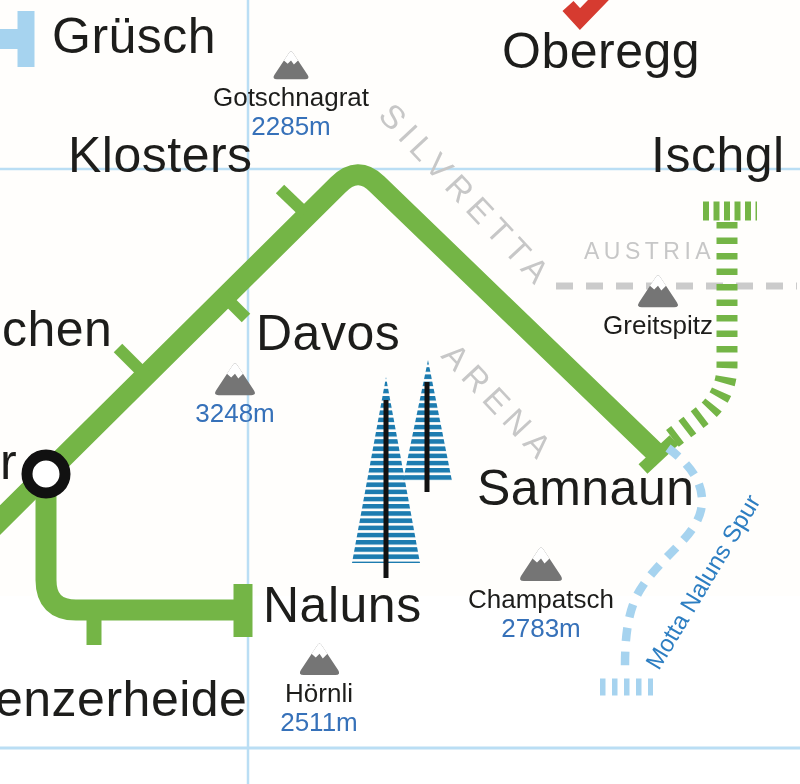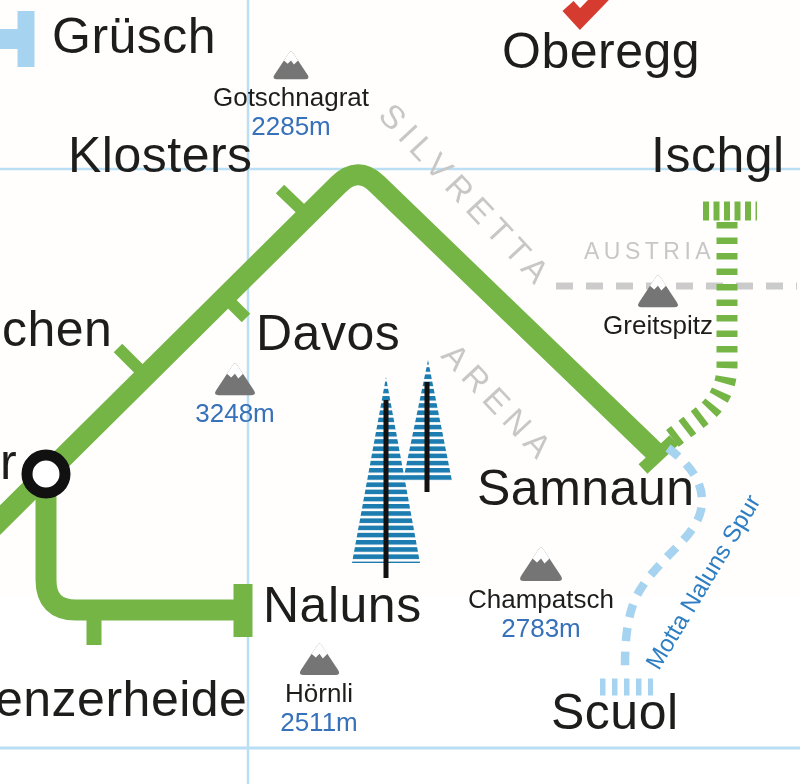--- a/index.html
+++ b/index.html
@@ -72,21 +72,20 @@
     </g>
   </svg>
 
   <div class="town" style="left:52px;top:11px">Grüsch</div>
   <div class="town" style="left:502px;top:26px">Oberegg</div>
   <div class="town" style="left:68px;top:130px">Klosters</div>
   <div class="town" style="left:651px;top:130px">Ischgl</div>
   <div class="town" style="left:256px;top:308px">Davos</div>
   <div class="town" style="left:477px;top:463px">Samnaun</div>
   <div class="town" style="left:263px;top:580px">Naluns</div>
-  <div class="town" style="left:551px;top:687px">Scuol</div>
   <div class="town" style="left:2px;top:304px">chen</div>
   <div class="town" style="left:0px;top:437px">r</div>
   <div class="town" style="left:-5px;top:674px">enzerheide</div>
 
   <div class="peak" style="left:191px;top:48px">
     <svg width="40" height="34" viewBox="0 0 48 40">
       <path d="M21.5 5.5 Q24 1.5 26.5 5.5 L44 32 Q47 37 41 37 L7 37 Q1 37 4 32 Z" fill="#757575"></path>
       <path d="M21.5 5.5 Q24 1.5 26.5 5.5 L32.5 14.5 L27.5 19.5 L24 14.5 L20 18.5 L15.5 14.5 Z" fill="#ffffff"></path>
     </svg>
     <div class="peak-name">Gotschnagrat</div>

